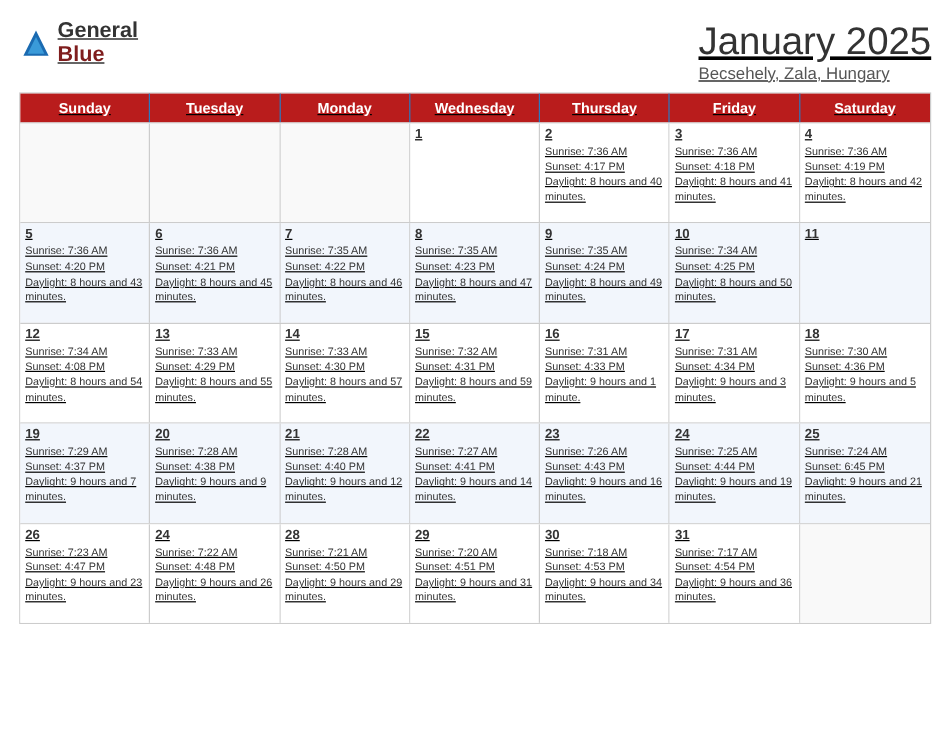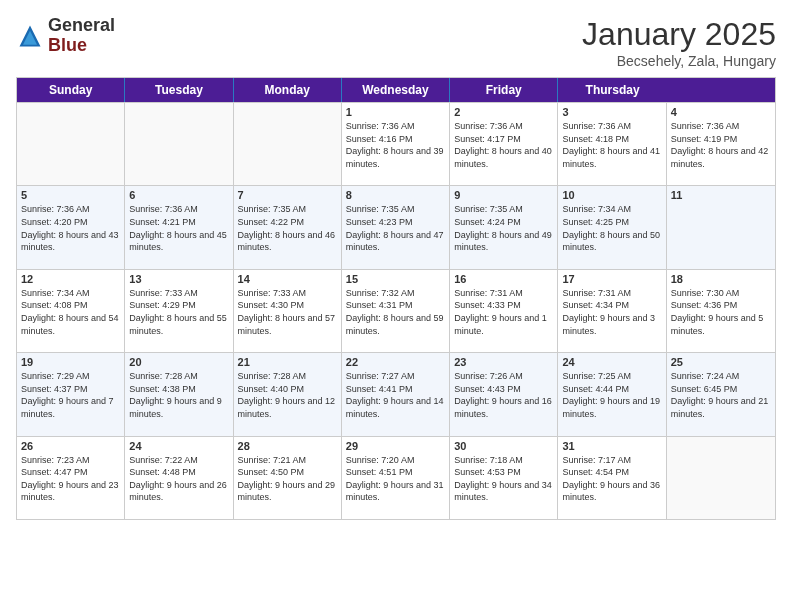--- a/index.html
+++ b/index.html
@@ -9,20 +9,21 @@
       width: 792px;
       height: 612px;
       overflow: hidden;
     }
     .page {
       width: 792px;
       height: 536px;
       padding: 16px;
       display: flex;
       flex-direction: column;
+      text-decoration: underline;
     }
     .header {
       display: flex;
       justify-content: space-between;
       align-items: flex-start;
       margin-bottom: 8px;
     }
     .logo {
       display: flex;
       align-items: center;
@@ -33,41 +34,41 @@
       font-weight: bold;
       line-height: 1.1;
     }
     .logo-general { color: #333; }
     .logo-blue { color: #7f1d1d; }
     .logo-icon {
       width: 28px;
       height: 28px;
     }
     .title-block {
-      text-align: right;
+      text-align: left;
     }
     .month-title {
       font-size: 32px;
       color: #333;
       font-weight: normal;
     }
     .subtitle {
       font-size: 14px;
       color: #555;
     }
     .calendar {
       flex: 1;
       display: flex;
       flex-direction: column;
       border: 1px solid #ccc;
     }
     .cal-header-row {
       display: grid;
       grid-template-columns: repeat(7, 1fr);
-      background: #4c1d95;
+      background: #b91c1c;
     }
     .cal-header-cell {
       color: #fff;
       font-size: 12px;
       font-weight: bold;
       padding: 5px 4px;
       text-align: center;
       border-right: 1px solid #2a7ac1;
     }
     .cal-header-cell:last-child { border-right: none; }
@@ -124,34 +125,31 @@
       <div class="subtitle">Becsehely, Zala, Hungary</div>
     </div>
   </div>
 
   <div class="calendar">
     <div class="cal-header-row">
     <div class="cal-header-cell">Sunday</div>
         <div class="cal-header-cell">Tuesday</div>
         <div class="cal-header-cell">Monday</div>
         <div class="cal-header-cell">Wednesday</div>
+        <div class="cal-header-cell">Thursday</div>
         <div class="cal-header-cell">Friday</div>
-        <div class="cal-header-cell">Thursday</div>
+        <div class="cal-header-cell">Saturday</div>
       </div>
     <div class="cal-body">
     <div class="cal-row">
           <div class="cal-cell empty"></div>
           <div class="cal-cell empty"></div>
           <div class="cal-cell empty"></div>
           <div class="cal-cell">
             <div class="day-number">1</div>
-            <div class="cell-text">Sunrise: 7:36 AM
-Sunset: 4:16 PM
-Daylight: 8 hours
-and 39 minutes.</div>
           </div>
           <div class="cal-cell">
             <div class="day-number">2</div>
             <div class="cell-text">Sunrise: 7:36 AM
 Sunset: 4:17 PM
 Daylight: 8 hours
 and 40 minutes.</div>
           </div>
           <div class="cal-cell">
             <div class="day-number">3</div>

